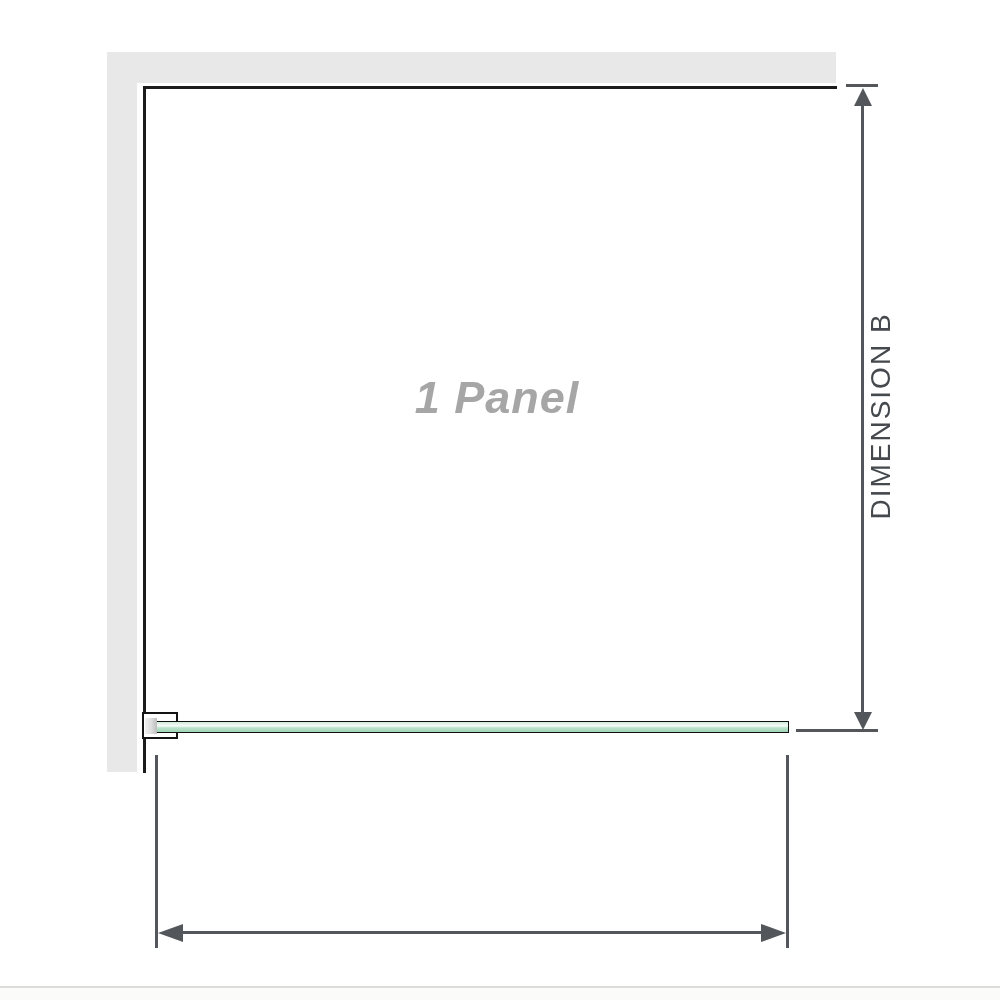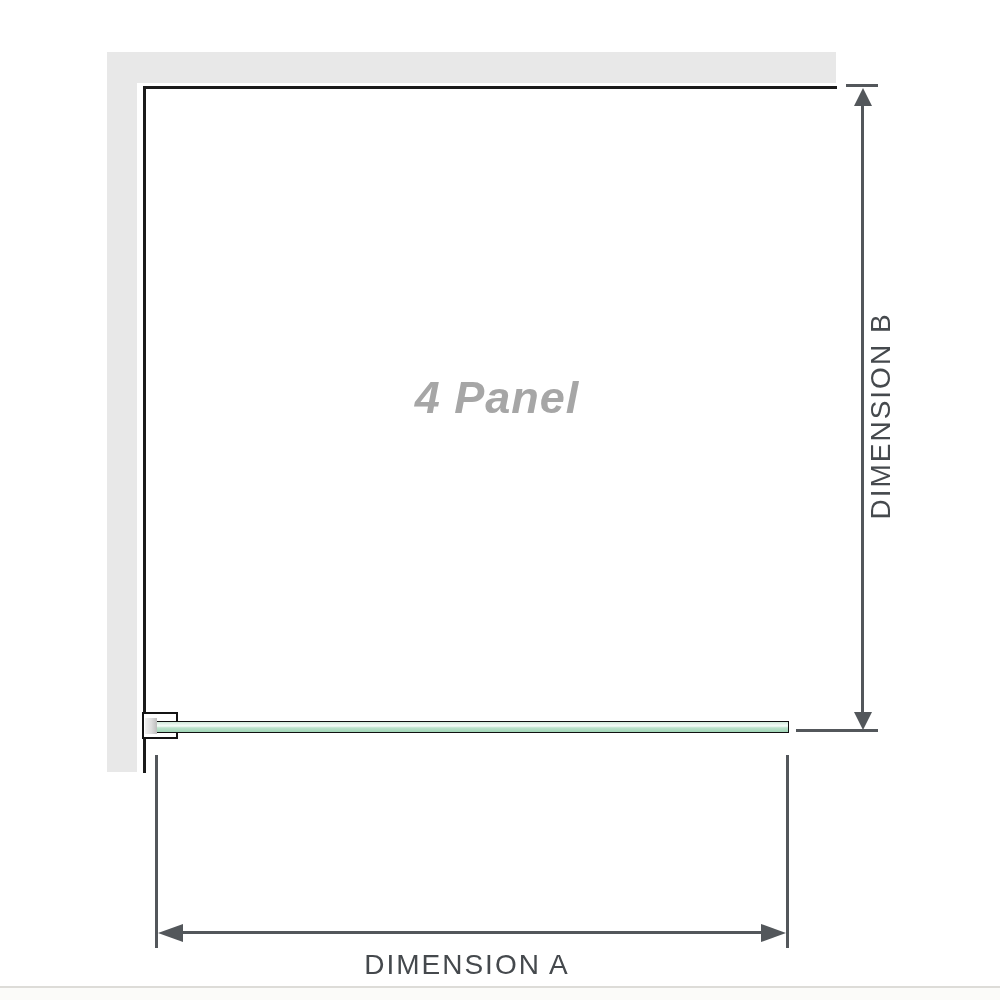--- a/index.html
+++ b/index.html
@@ -155,36 +155,35 @@
 <body>
 
 <div class="stage">
 
   <div class="wall-top"></div>
   <div class="wall-side"></div>
 
   <div class="panel-border-top"></div>
   <div class="panel-border-left"></div>
 
-  <div class="panel-label">4 Panel</div>
+  <div class="panel-label">1 Panel</div>
 
   <div class="clamp"></div>
   <div class="clamp-pad"></div>
   <div class="glass"></div>
 
   <div class="dim-line dim-b-cap-top"></div>
   <div class="dim-line dim-b-cap-bottom"></div>
   <div class="dim-line dim-b-line"></div>
   <div class="arrowhead arrow-up"></div>
   <div class="arrowhead arrow-down"></div>
   <div class="dim-b-label">DIMENSION B</div>
 
   <div class="dim-line ext-left"></div>
   <div class="dim-line ext-right"></div>
   <div class="dim-line dim-a-line"></div>
   <div class="arrowhead arrow-left"></div>
   <div class="arrowhead arrow-right"></div>
-  <div class="dim-a-label">DIMENSION A</div>
 
   <div class="bottom-rule"></div>
   <div class="footer-area"></div>
 
 </div>
 
 </body></html>

